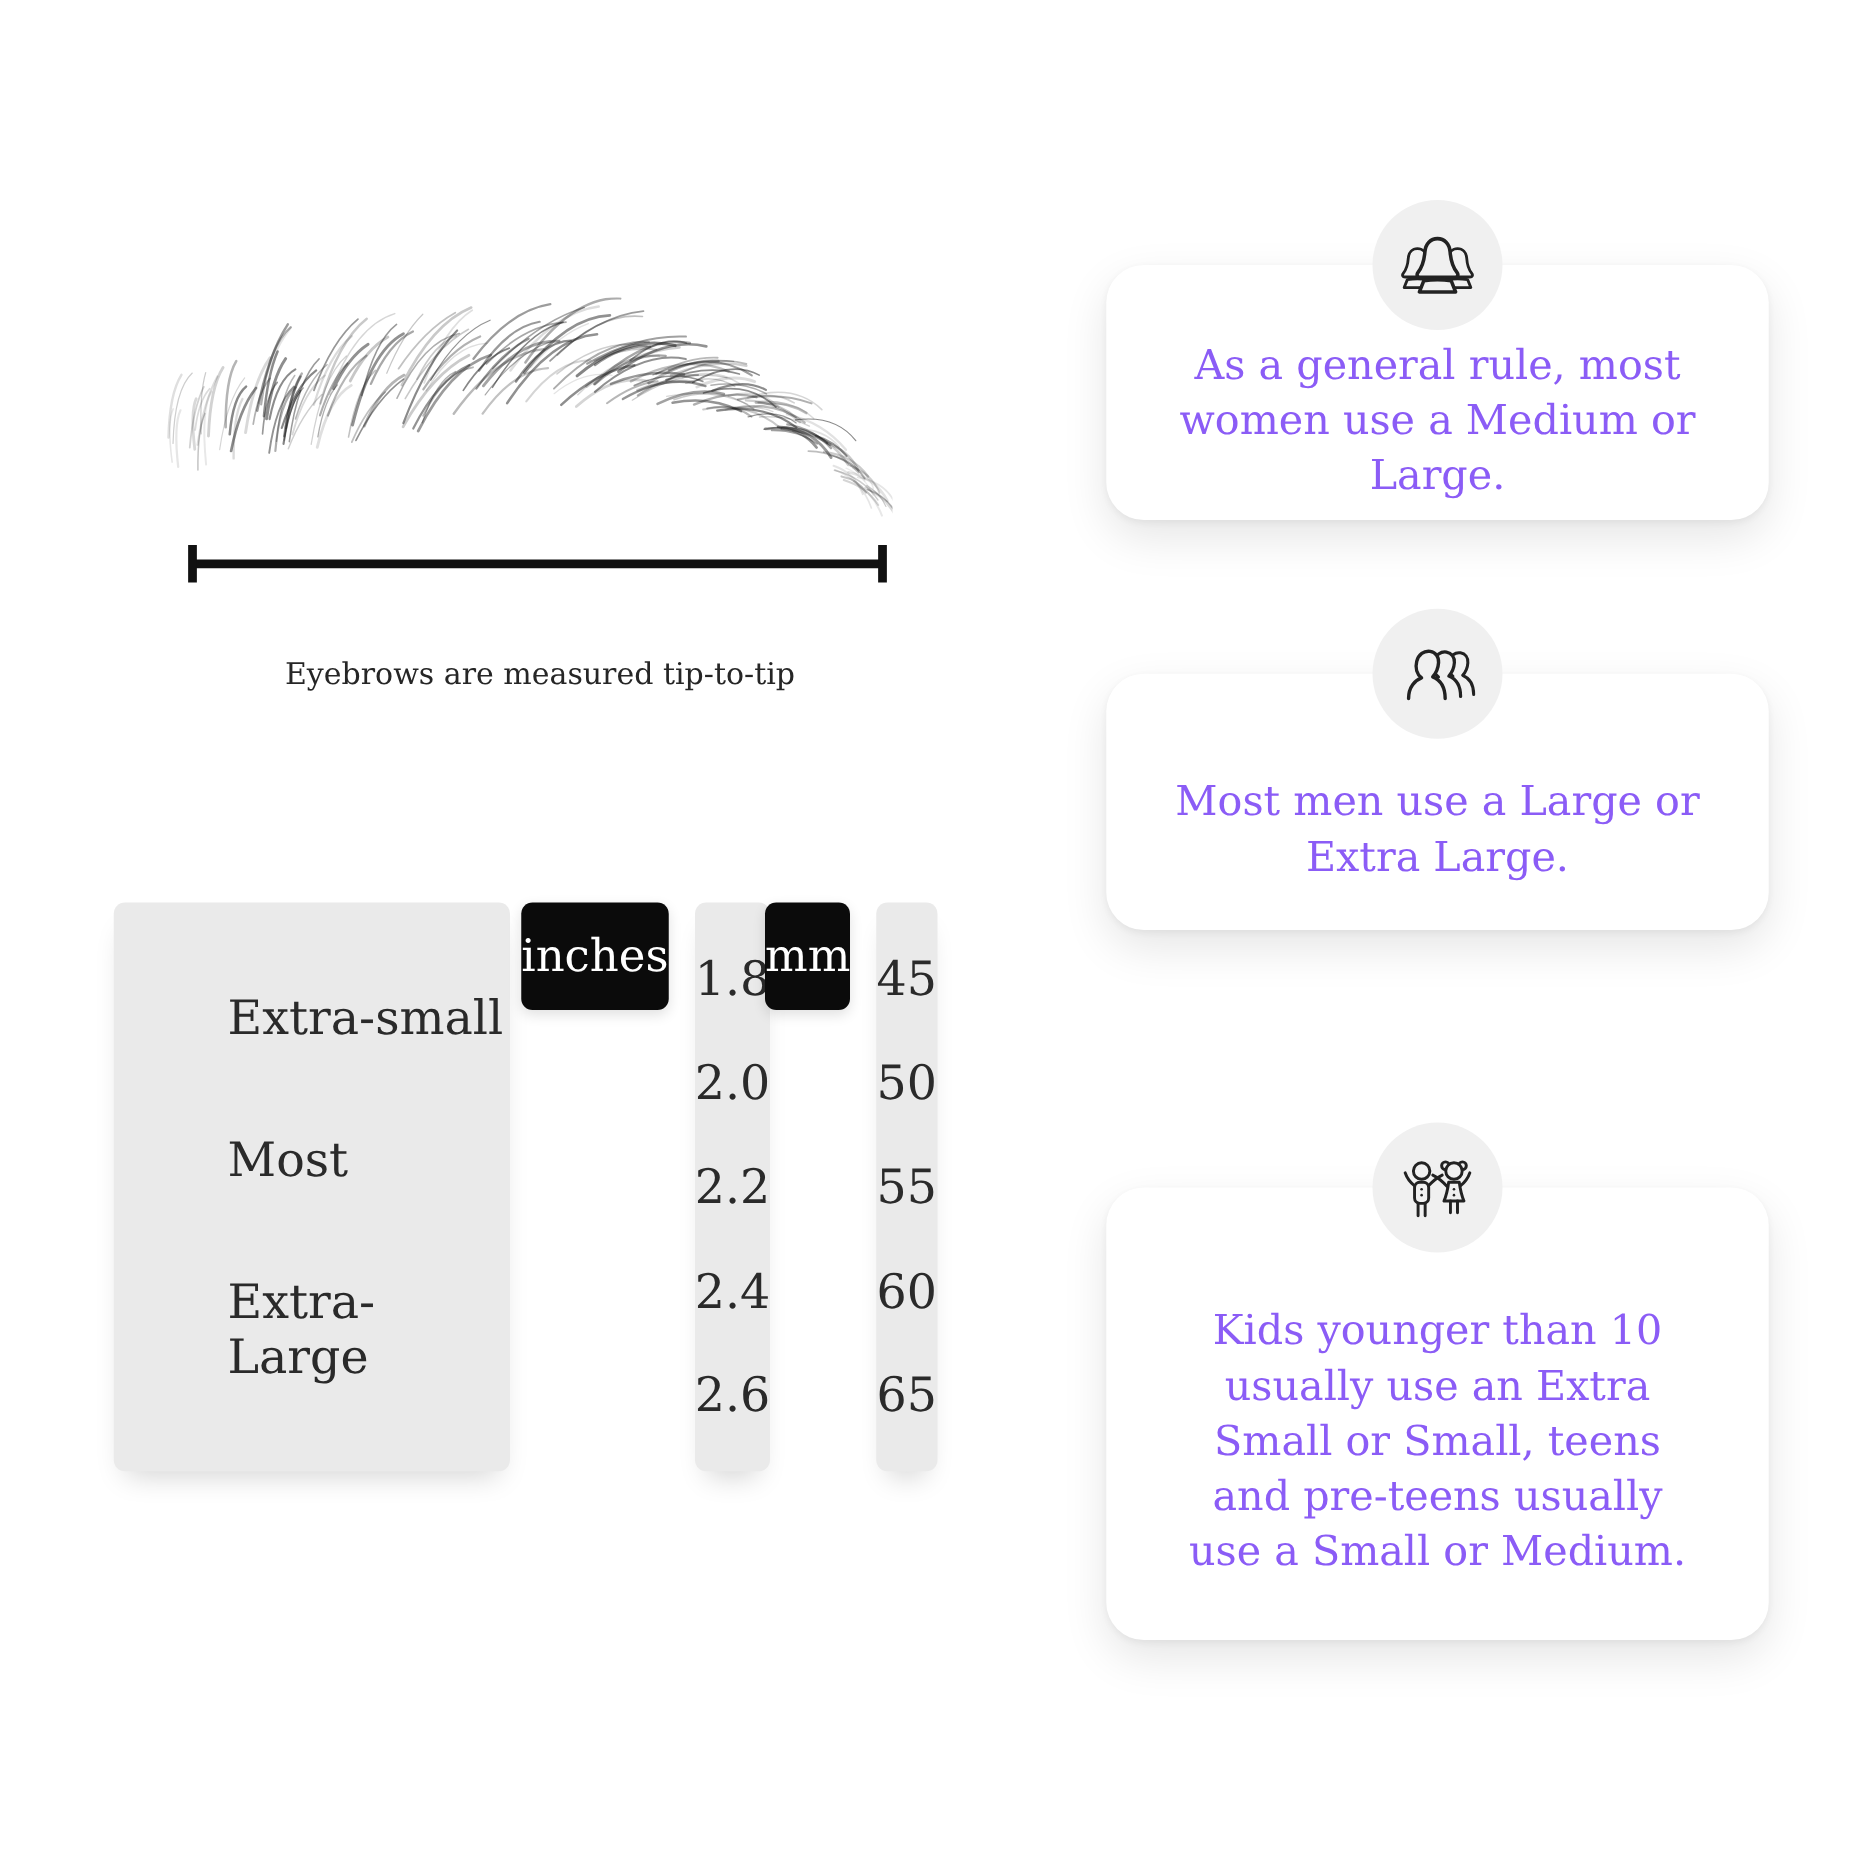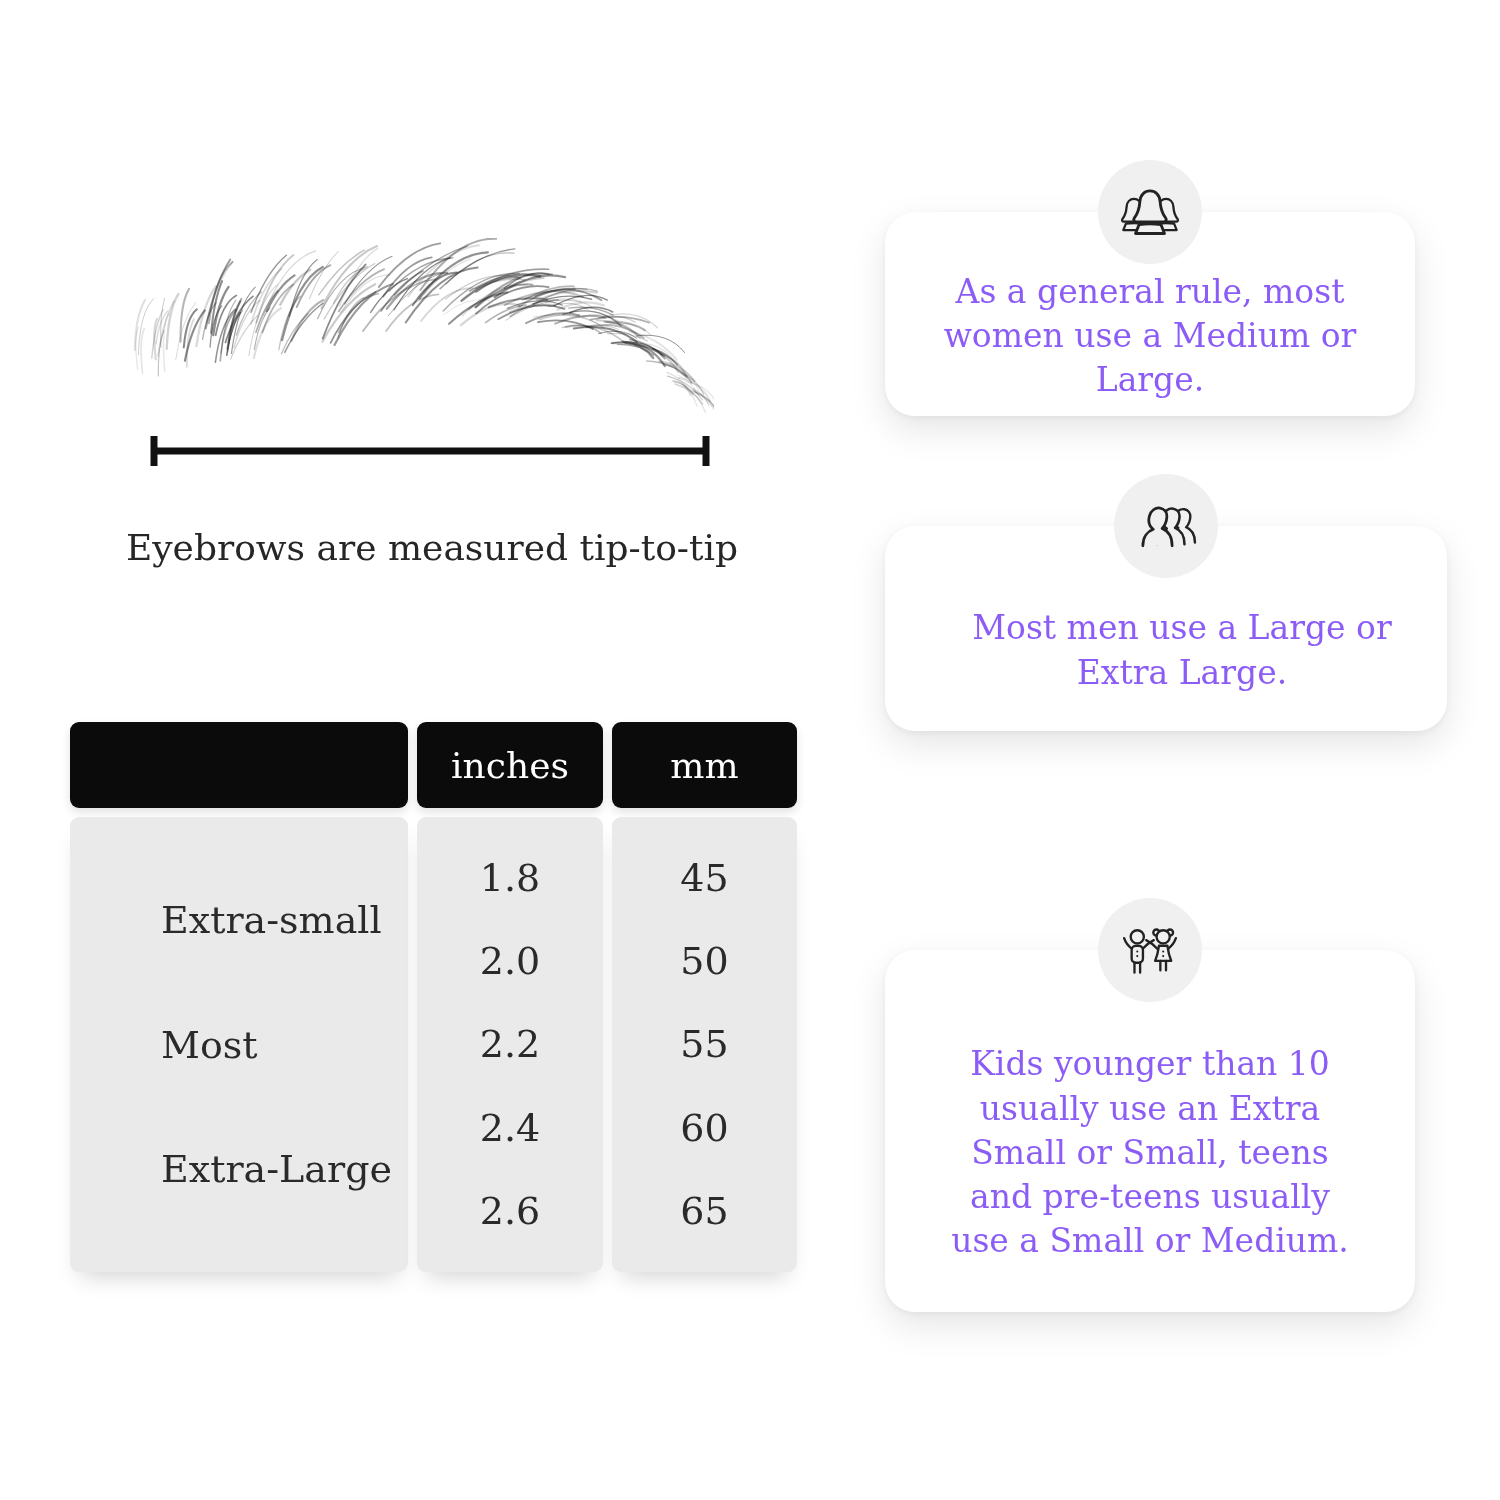--- a/index.html
+++ b/index.html
@@ -6,26 +6,26 @@
   .canvas{
     position:relative;width:1500px;height:1500px;background:#ffffff;overflow:hidden;
     font-family:"DejaVu Serif","Liberation Serif",serif;color:#222222;
   }
   
   #brow-svg{position:absolute;left:118px;top:238px;width:596px;height:176px;}
   .ruler{position:absolute;left:146px;top:432px;width:568px;height:38px;}
   .ruler line{stroke:#111111;}
   .caption{
     position:absolute;left:98px;top:521px;width:668px;
-    text-align:center;font-size:36px;line-height:1.5;color:#262626;
+    text-align:center;font-size:24px;line-height:1.5;color:#262626;
   }
   .caption div{white-space:nowrap;}
   
   .sizes{position:absolute;left:70px;top:722px;display:flex;gap:9px;}
-  .tcol{display:flex;flex-direction:column;gap:9px;}
+  .tcol{display:flex;flex-direction:row;gap:21px;}
   .col-size{width:338px;}
   .col-in{width:186px;}
   .col-mm{width:185px;}
   .th{
     height:86px;background:#0b0b0b;border-radius:9px;color:#ffffff;
     display:flex;align-items:center;justify-content:center;
     font-size:36px;box-shadow:0 4px 10px rgba(0,0,0,0.12);
   }
   .tb{
     height:455px;background:#eaeaea;border-radius:9px;
@@ -35,21 +35,21 @@
   }
   .labels .cell{padding-left:91px;}
   .nums .cell{text-align:center;}
   
   .card{
     position:absolute;left:885px;width:530px;background:#ffffff;border-radius:30px;
     box-shadow:0 2px 6px rgba(0,0,0,0.05), 0 14px 36px rgba(0,0,0,0.10);
     display:flex;align-items:center;justify-content:center;
   }
   .card1{top:212px;height:204px;}
-  .card2{top:526px;height:205px;padding-left:32px;}
+  .card2{top:539px;height:205px;}
   .card3{top:950px;height:362px;justify-content:center;}
   .icon-circle{
     position:absolute;top:-52px;left:50%;transform:translateX(-50%);
     width:104px;height:104px;border-radius:50%;background:#f0f0f0;
     display:flex;align-items:center;justify-content:center;
   }
   .ctext{
     margin:0;padding-top:44px;text-align:center;
     font-size:33px;line-height:1.34;color:#8b5cf6;
   }

